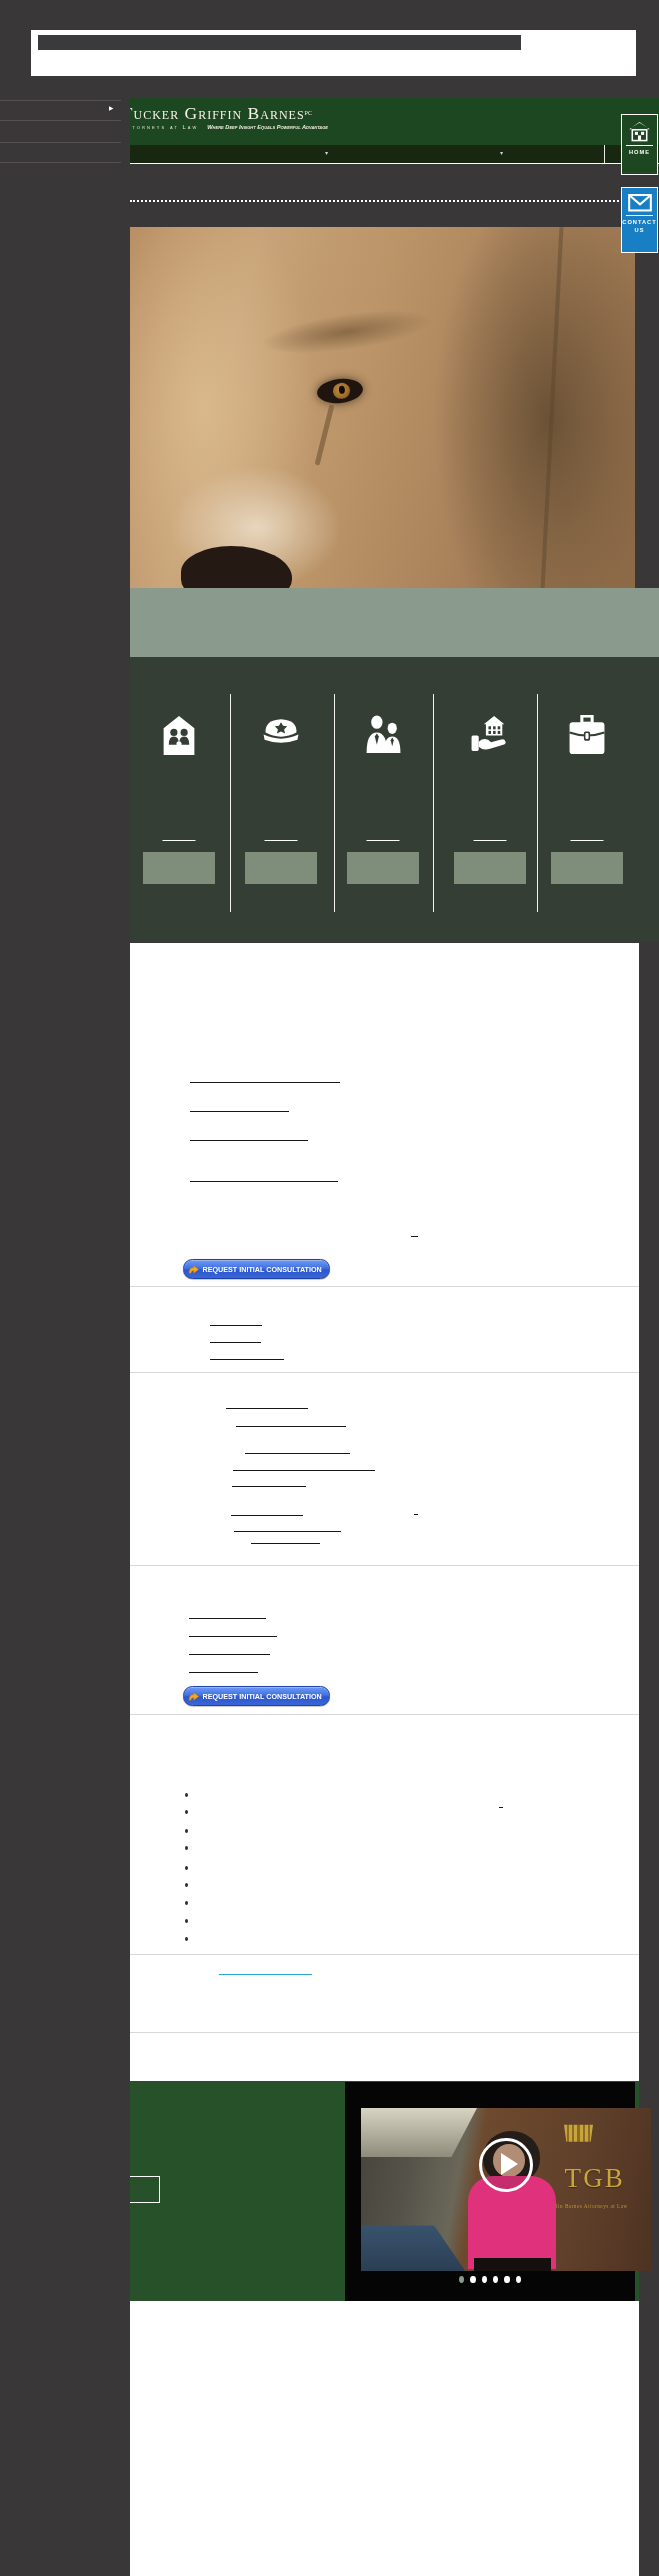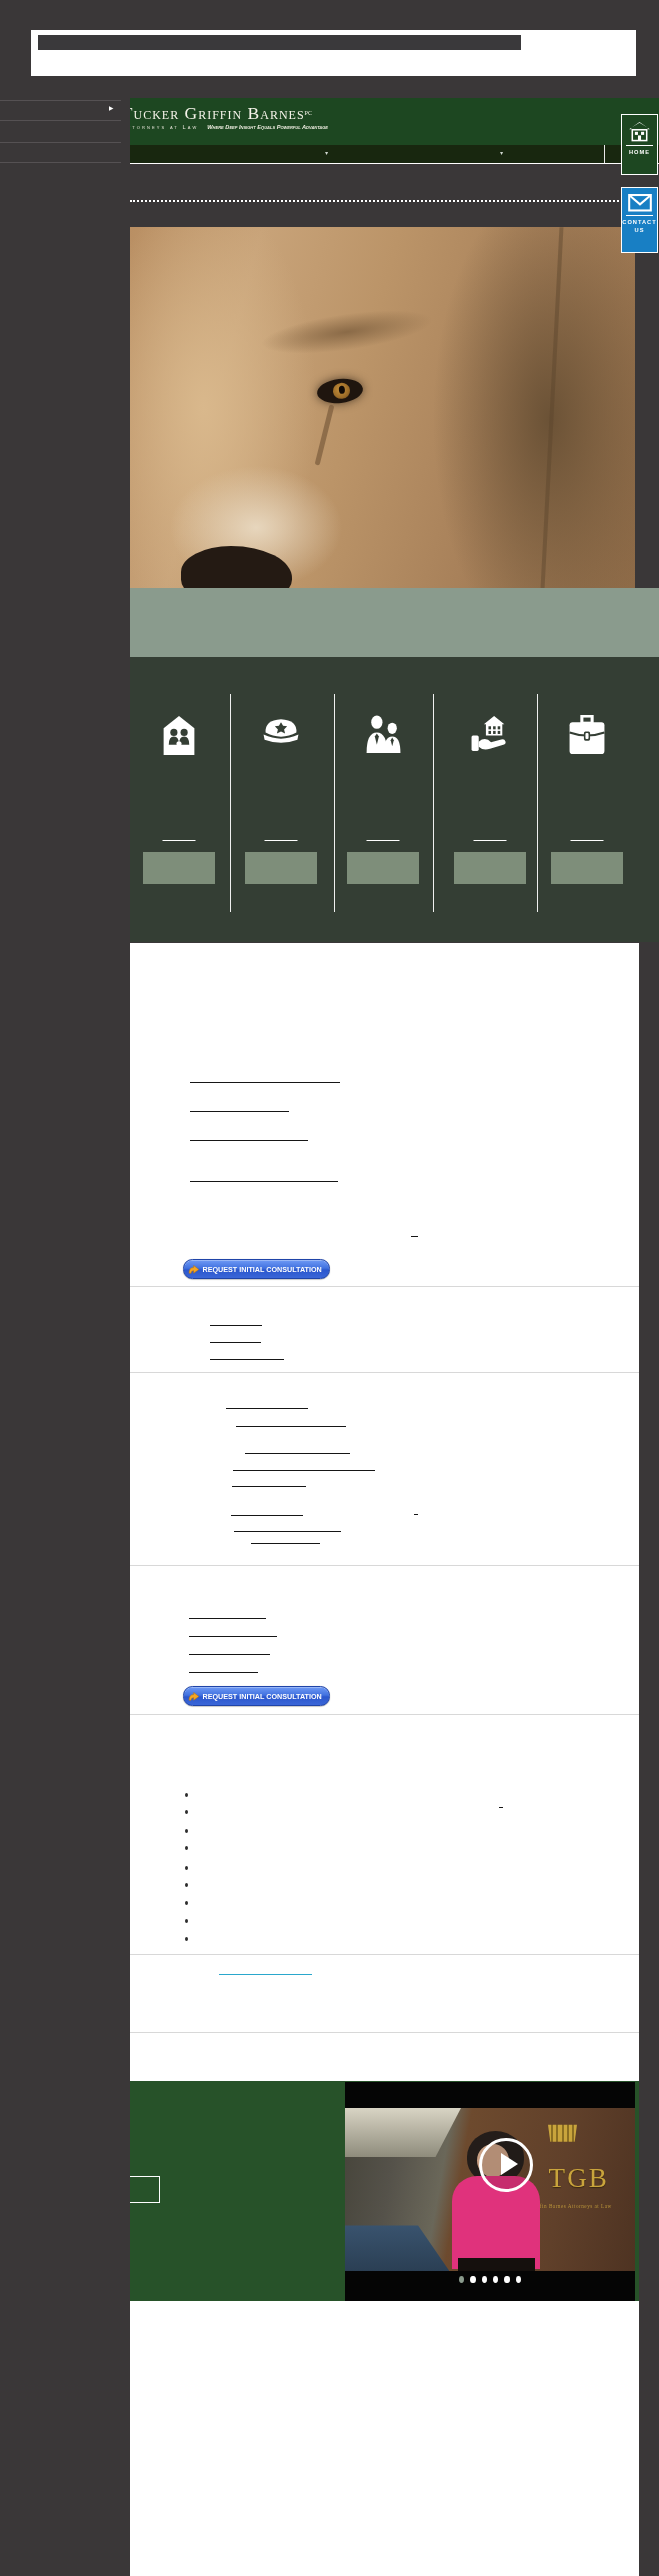--- a/index.html
+++ b/index.html
@@ -77,21 +77,21 @@
   .consult-btn{position:absolute;width:147px;height:19.6px;border-radius:9.3px;cursor:pointer;
       background:linear-gradient(#6f9af5 0%,#4272e0 45%,#2b57cd 55%,#3a66d8 100%);
       border:0.5px solid #1f44a8;box-shadow:inset 0 0.5px 0.5px rgba(255,255,255,.6),0 0.5px 1px rgba(0,0,0,.4);
       color:#fff;font-weight:bold;font-size:7.2px;text-align:left;padding:0 5.2px 0 4.1px;line-height:19.6px;
       font-family:"Liberation Sans",sans-serif;white-space:nowrap;}
   .consult-arrow{display:inline-block;vertical-align:middle;margin:-1.5px 3.1px 0 0;}
   
   .video-sec{left:130px;top:2081px;width:509px;height:220px;background:#275229;}
   .watch-outline{position:absolute;left:0;top:95px;width:29px;height:25px;border:1px solid #fff;border-left:none;cursor:pointer;}
   .video-frame{position:absolute;left:215px;top:1px;width:290px;height:219px;background:#050505;cursor:pointer;}
-  .vf-photo{position:absolute;left:0;top:26px;width:290px;height:163px;overflow:hidden;
+  .vf-photo{position:absolute;left:16px;top:26px;width:290px;height:163px;overflow:hidden;
       background:linear-gradient(100deg,#46443a 0%,#55524a 18%,#6a6759 34%,#6d4a2e 40%,#60402a 72%,#4e3322 100%);text-align:right;}
   .vf-ceiling{position:absolute;left:0;top:0;width:40%;height:30%;
       background:linear-gradient(#d8d4c4,#8f8c7c);clip-path:polygon(0 0,100% 0,78% 100%,0 100%);}
   .vf-floor{position:absolute;left:0;bottom:0;width:36%;height:28%;
       background:linear-gradient(#39536e,#2b3f54);clip-path:polygon(0 0,70% 0,100% 100%,0 100%);}
   .vf-gold-emblem{position:absolute;right:20%;top:8%;width:29px;height:20.6px;
       background:repeating-linear-gradient(90deg,#c9a43c 0 3.1px,#8a6d22 3.1px 5.2px);
       clip-path:polygon(0 18%,100% 18%,92% 100%,8% 100%);}
   .vf-tgb{position:absolute;right:9%;top:34%;color:#c9a43c;font-family:"Liberation Serif",serif;
       font-size:27px;letter-spacing:2.1px;text-shadow:0 0.5px 1px #3a2710;}

